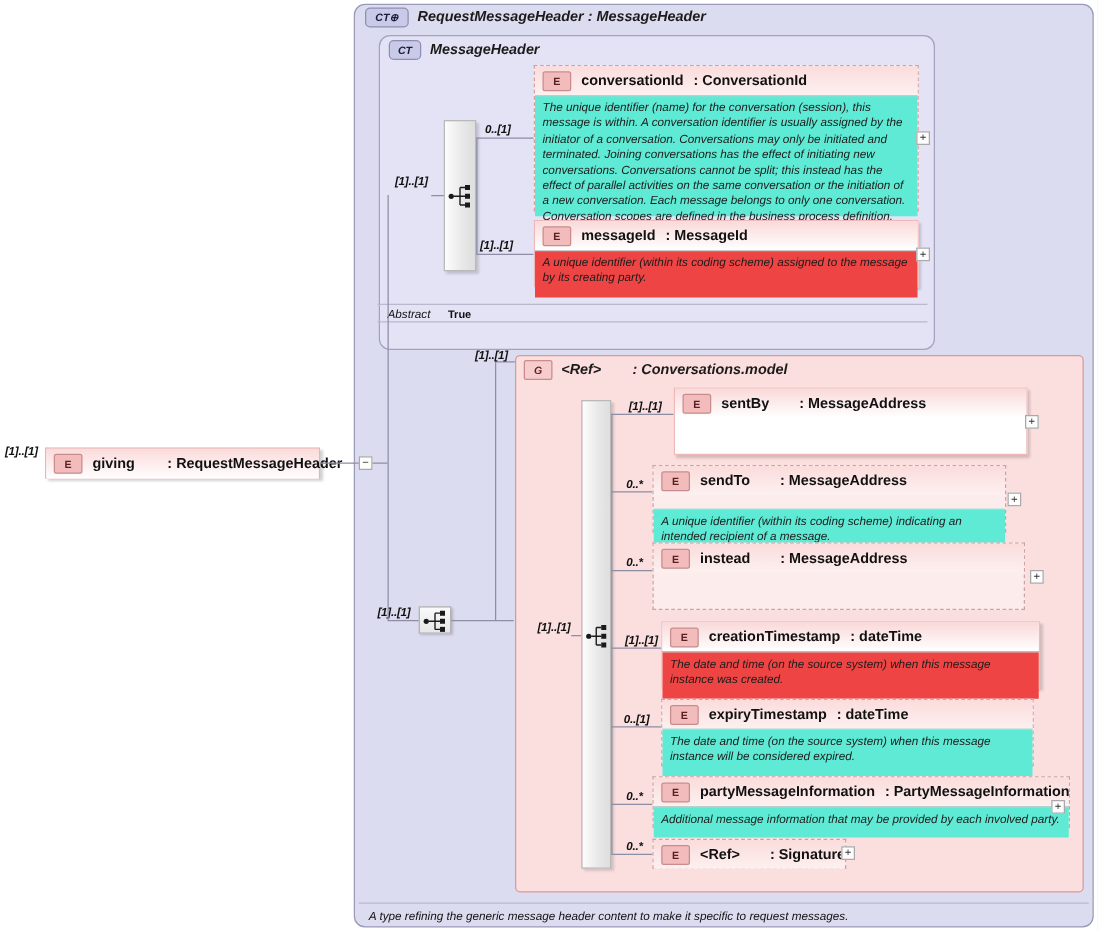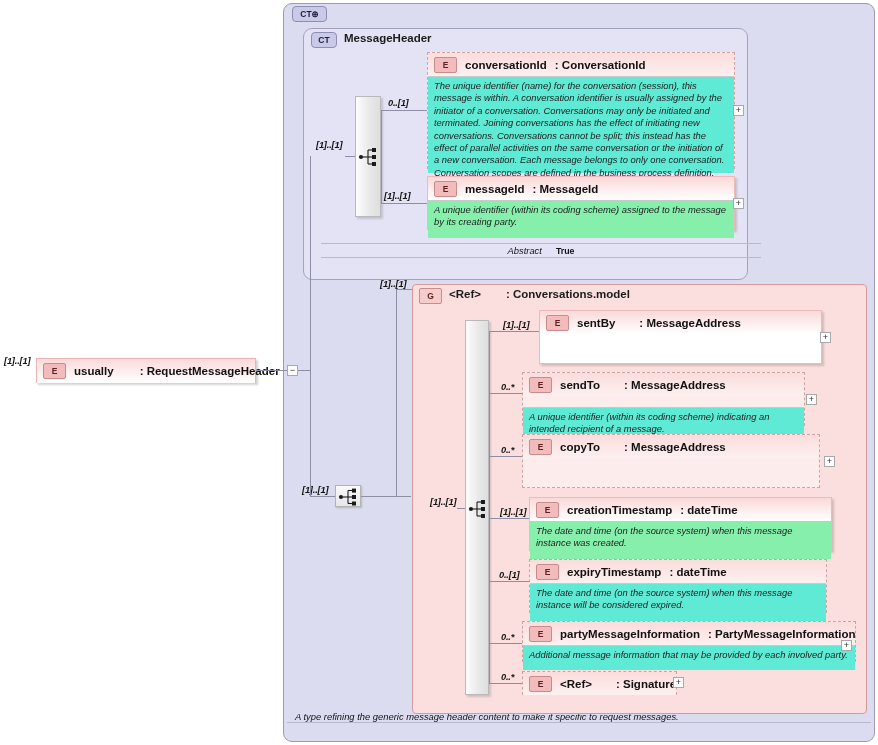--- a/index.html
+++ b/index.html
@@ -21,21 +21,21 @@
     background:#e3e3f5;border:1px solid #a3a3c0;border-radius:9px;
   }
 
   
   .grp-box{
     left:412px;top:284px;width:455px;height:430px;
     background:#fbdede;border:1px solid #d79a9a;border-radius:4px;
   }
 
   
-  .hdr{display:flex;align-items:flex-start;gap:7px;font-size:11.5px;font-weight:bold;color:#1b1b1b;}
+  .hdr{display:flex;align-items:center;gap:7px;font-size:11.5px;font-weight:bold;color:#1b1b1b;font-style:italic;}
   .tag{
     display:inline-flex;align-items:center;justify-content:center;
     font-size:8.5px;font-weight:bold;letter-spacing:0px;
     border:1px solid #8e8eb4;background:#c9c9e8;color:#1b1b3a;
     border-radius:4px;height:14px;min-width:18px;padding:0 3px;line-height:1;
   }
   .tag.plus{min-width:27px;}
   .tag-e{
     border:1px solid #c98b8b;background:#f2bcbc;color:#5d1f1f;border-radius:2px;
     min-width:15px;height:14px;font-size:8.5px;
@@ -56,21 +56,21 @@
   .elem .e-title{
     display:flex;align-items:center;gap:8px;
     padding:4px 6px 3px 6px;
     font-size:11.5px;font-weight:bold;color:#111;
     background:linear-gradient(to bottom,#fbdcdc,#fdf0f0);
     white-space:nowrap;
   }
   .elem.solid .e-title{background:linear-gradient(to bottom,#fad9d9,#ffffff);}
   .elem .e-desc{
     border-top:1px solid #c9c9c9;
-    background:#86efac;
+    background:#ef4444;
     font-size:9.4px;font-style:italic;color:#1c1c1c;
     padding:3px 6px 4px 6px;line-height:1.32;
   }
   .elem.dashed .e-desc{background:#5eead4;}
   .name-sep{display:inline-block;}
 
   
   .root-elem{
     left:36px;top:358px;width:220px;height:25px;
     background:#fdecec;border:1px solid #e8b4b4;box-shadow:2px 2px 2px rgba(0,0,0,.18);
@@ -119,43 +119,44 @@
 </style>
 </head>
 <body>
 
 <div class="canvas">
 
   <div class="abs ct-outer"></div>
 
   <div class="abs hdr" style="left:292px;top:6px;">
     <span class="tag plus">CT⊕</span>
+    <span>RequestMessageHeader : MessageHeader</span>
   </div>
 
   <div class="abs" style="left:287px;top:722px;width:584px;height:18px;border-top:1px solid #b9b9cd;"></div>
-  <div class="abs annot" style="left:287px;top:708px;width:580px;">A type refining the generic message header content to make it specific to request messages.</div>
+  <div class="abs annot" style="left:287px;top:724px;width:580px;">A type refining the generic message header content to make it specific to request messages.</div>
 
   <div class="abs ct-inner"></div>
 
   <div class="abs hdr" style="left:311px;top:32px;">
     <span class="tag">CT</span>
     <span>MessageHeader</span>
   </div>
 
-  <div class="abs abstract-row" style="left:321px;top:243px;width:440px;justify-content:center;">
+  <div class="abs abstract-row" style="left:302px;top:243px;width:440px;">
     <span class="lbl">Abstract</span>
     <span class="val">True</span>
   </div>
 
   <div class="abs card" style="left:4px;top:356px;">[1]..[1]</div>
 
   <div class="abs elem root-elem">
     <div class="e-title">
       <span class="tag tag-e">E</span>
-      <span>usually</span>
+      <span>giving</span>
       <span class="name-sep" style="margin-left:18px;">: <span>RequestMessageHeader</span></span>
     </div>
   </div>
 
   <div class="abs expander" style="left:287px;top:365px;">−</div>
 
   <div class="abs ln ln-h" style="left:256px;top:370px;width:31px;"></div>
   <div class="abs ln ln-h" style="left:298px;top:370px;width:12px;"></div>
 
   <div class="abs card" style="left:316px;top:140px;">[1]..[1]</div>
@@ -285,21 +286,21 @@
       <span>sendTo</span>
       <span class="name-sep" style="margin-left:16px;">: <span>MessageAddress</span></span>
     </div>
     <div class="e-desc" style="height:30px;margin-top:11px;">A unique identifier (within its coding scheme) indicating an intended recipient of a message.</div>
   </div>
   <div class="abs expander" style="left:806px;top:394px;">+</div>
 
   <div class="abs elem dashed" style="left:522px;top:434px;width:298px;height:54px;">
     <div class="e-title">
       <span class="tag tag-e">E</span>
-      <span>copyTo</span>
+      <span>instead</span>
       <span class="name-sep" style="margin-left:16px;">: <span>MessageAddress</span></span>
     </div>
   </div>
   <div class="abs expander" style="left:824px;top:456px;">+</div>
 
   <div class="abs elem solid" style="left:529px;top:497px;width:303px;height:54px;">
     <div class="e-title">
       <span class="tag tag-e">E</span>
       <span>creationTimestamp</span>
       <span class="name-sep">: <span>dateTime</span></span>

